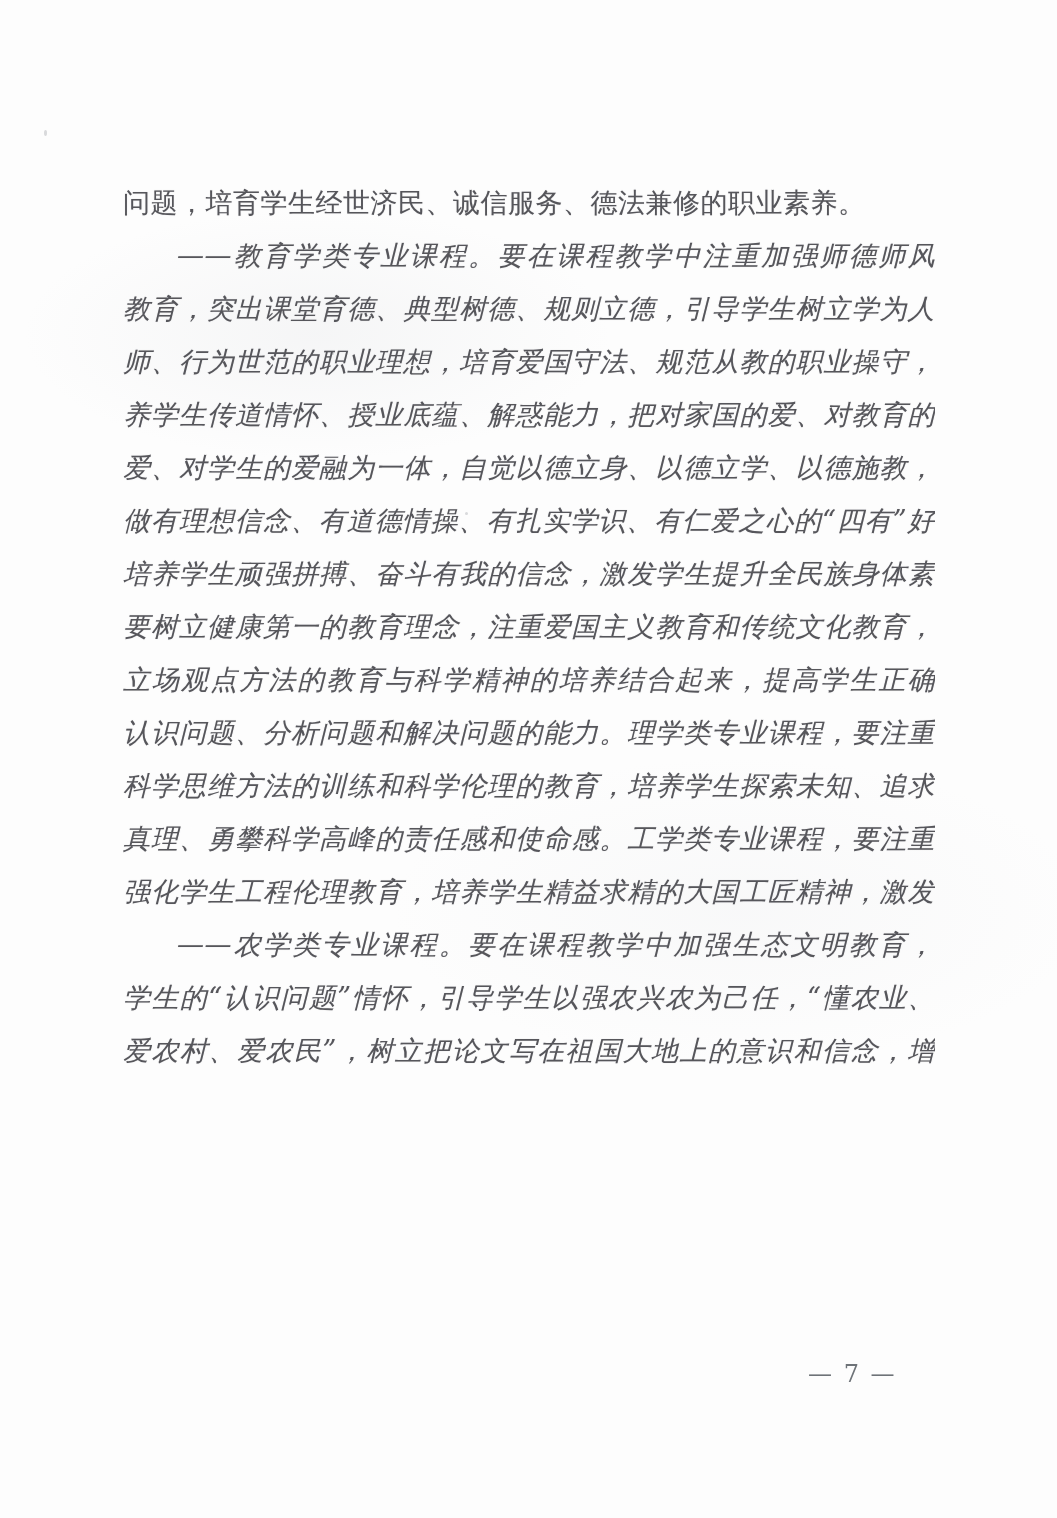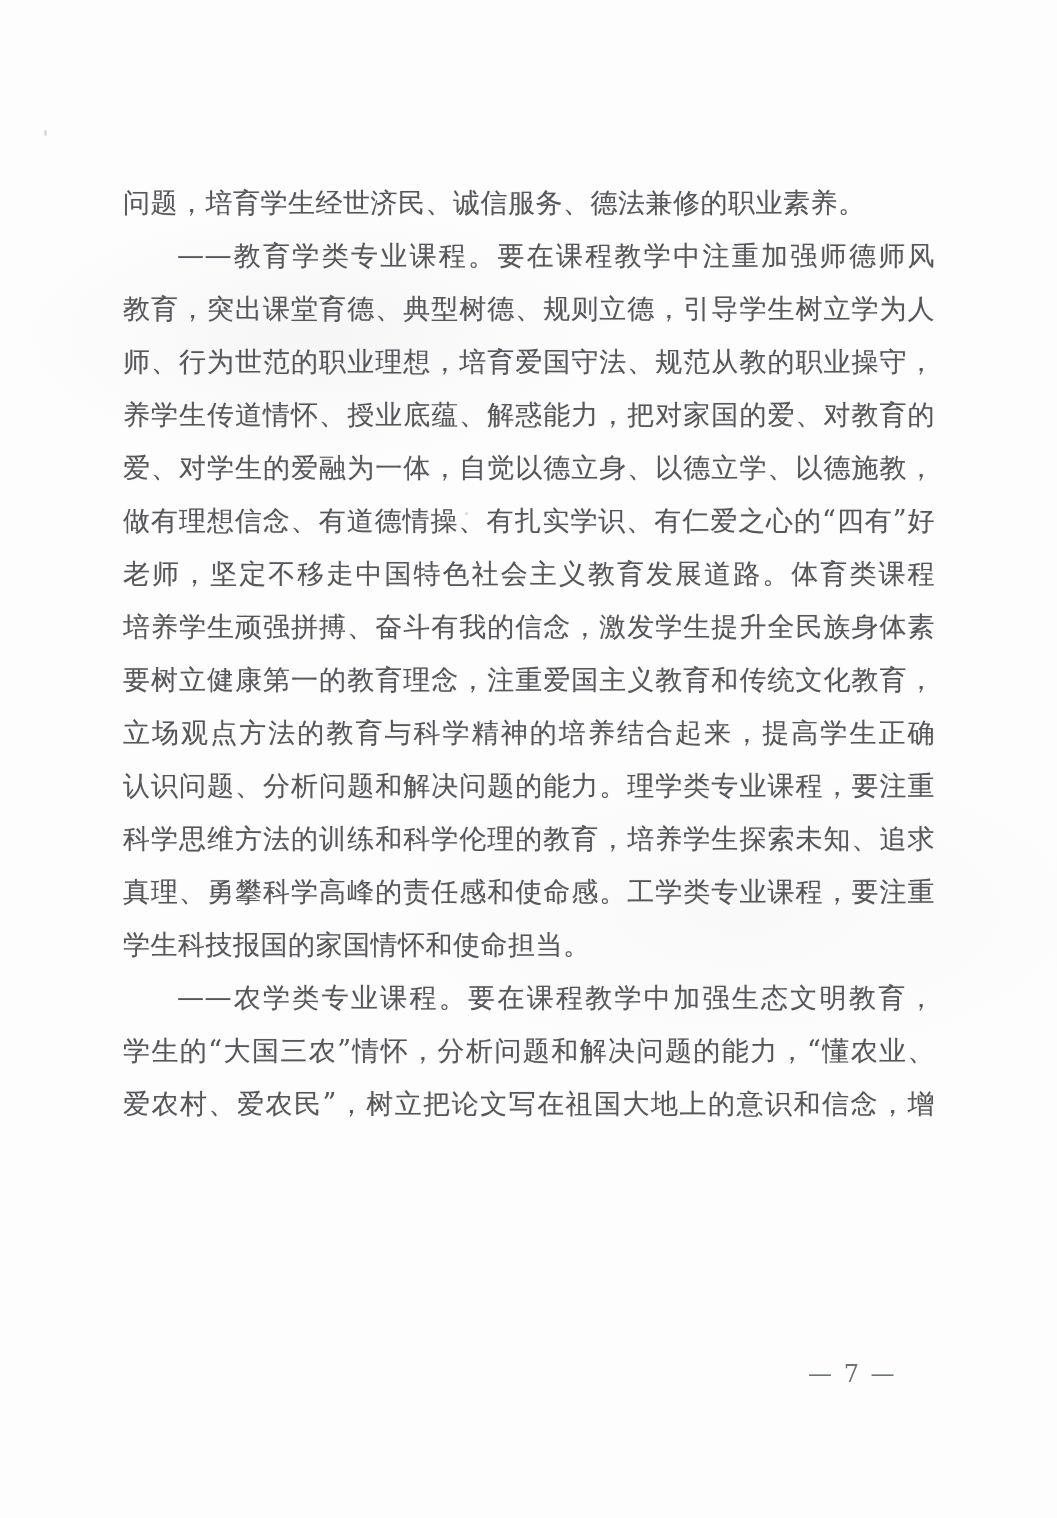--- a/index.html
+++ b/index.html
@@ -33,20 +33,21 @@
     letter-spacing: 0.5px;
     color: #56565b;
     white-space: nowrap;
     text-shadow: 0 0 1px rgba(120,120,126,0.35);
   }
   .line.fill {
     white-space: normal;
     text-align: justify;
     text-align-last: justify;
     overflow: hidden;
+    font-style: italic;
   }
   .line.indent {
     padding-left: 54px;
   }
   .page-number {
     position: absolute;
     left: 808px;
     top: 1352px;
     width: 120px;
     height: 44px;
@@ -75,27 +76,26 @@
   <span class="speck speck-3"></span>
 
   <div class="text-block">
       <div class="line">问题，培育学生经世济民、诚信服务、德法兼修的职业素养。</div>
       <div class="line fill indent">——教育学类专业课程。要在课程教学中注重加强师德师风</div>
       <div class="line fill">教育，突出课堂育德、典型树德、规则立德，引导学生树立学为人</div>
       <div class="line fill">师、行为世范的职业理想，培育爱国守法、规范从教的职业操守，培</div>
       <div class="line fill">养学生传道情怀、授业底蕴、解惑能力，把对家国的爱、对教育的</div>
       <div class="line fill">爱、对学生的爱融为一体，自觉以德立身、以德立学、以德施教，争</div>
       <div class="line fill">做有理想信念、有道德情操、有扎实学识、有仁爱之心的“四有”好</div>
-      <div class="line fill">老师，坚定不移走中国特色社会主义教育发展道路。体育类课程</div>
       <div class="line fill">培养学生顽强拼搏、奋斗有我的信念，激发学生提升全民族身体素</div>
       <div class="line fill">要树立健康第一的教育理念，注重爱国主义教育和传统文化教育，</div>
       <div class="line fill">立场观点方法的教育与科学精神的培养结合起来，提高学生正确</div>
       <div class="line fill">认识问题、分析问题和解决问题的能力。理学类专业课程，要注重</div>
       <div class="line fill">科学思维方法的训练和科学伦理的教育，培养学生探索未知、追求</div>
       <div class="line fill">真理、勇攀科学高峰的责任感和使命感。工学类专业课程，要注重</div>
-      <div class="line">学生科技报国的家国情怀和使命担当。</div>
+      <div class="line fill">强化学生工程伦理教育，培养学生精益求精的大国工匠精神，激发</div>
       <div class="line fill indent">——农学类专业课程。要在课程教学中加强生态文明教育，</div>
-      <div class="line fill">学生的“大国三农”情怀，分析问题和解决问题的能力，“懂农业、</div>
+      <div class="line fill">学生的“认识问题”情怀，引导学生以强农兴农为己任，“懂农业、</div>
       <div class="line fill">爱农村、爱农民”，树立把论文写在祖国大地上的意识和信念，增</div>
     </div>
 
   <div class="page-number">— 7 —</div>
 </div>
 
 </body></html>

